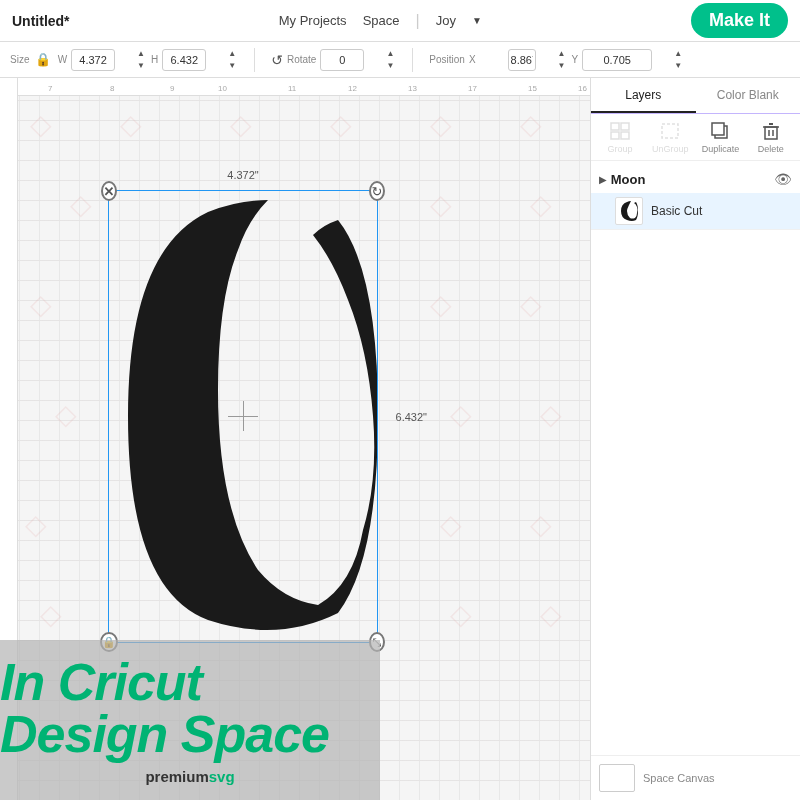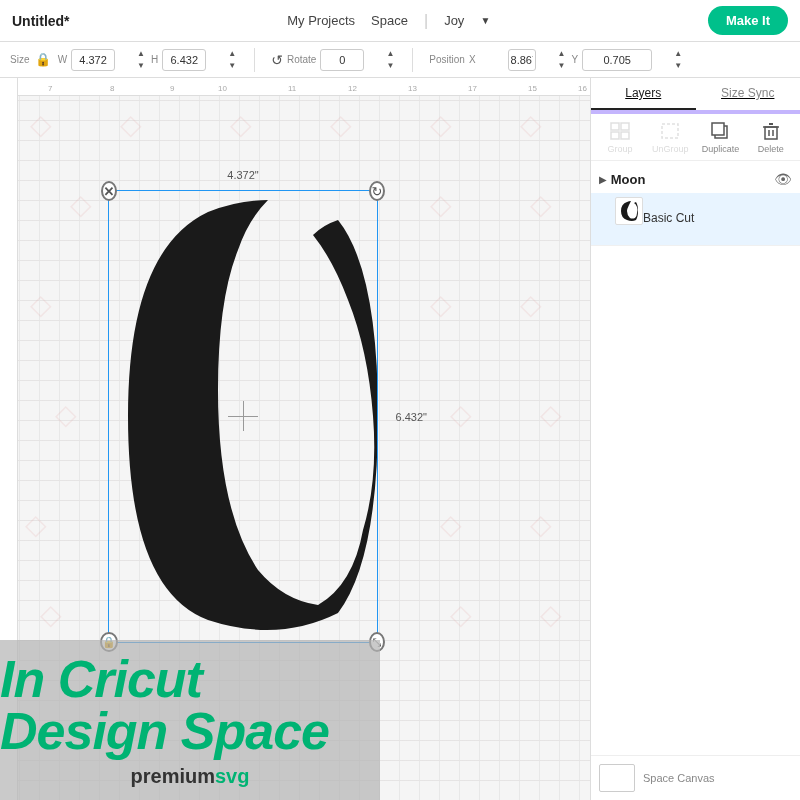--- a/index.html
+++ b/index.html
@@ -14,21 +14,21 @@
     #topbar-left { display: flex; align-items: center; gap: 8px; }
     #topbar-title { font-size: 14px; font-weight: 600; color: #222; }
     #topbar-center { display: flex; align-items: center; gap: 16px; }
     #topbar-center a { font-size: 13px; color: #444; text-decoration: none; }
     #topbar-center .save-btn { font-size: 13px; color: #444; }
     #topbar-center .divider { color: #ccc; }
     #topbar-right { display: flex; align-items: center; gap: 8px; }
     #user-name { font-size: 13px; color: #444; }
     #make-it-btn {
       background: #00c08b; color: #fff; border: none; border-radius: 20px;
-      padding: 7px 18px; font-size: 13px; font-weight: 600; cursor: pointer;
+      padding: 7px 18px; font-size: 18px; font-weight: 600; cursor: pointer;
     }
     .chevron-down { font-size: 10px; color: #444; }
 
     
     #toolbar {
       display: flex; align-items: center;
       background: #fff; height: 36px; padding: 0 10px; gap: 16px;
       border-bottom: 1px solid #ddd; position: relative; z-index: 10;
     }
     .toolbar-group { display: flex; align-items: center; gap: 4px; }
@@ -144,21 +144,21 @@
       position: absolute; left: 108px; top: 112px; width: 270px; height: 453px;
       z-index: 8;
     }
 
     
     #right-panel {
       width: 210px; background: #fff; border-left: 1px solid #ddd;
       display: flex; flex-direction: column;
     }
     #panel-tabs {
-      display: flex; border-bottom: 4px solid #c4b5fd; height: 36px; text-decoration: underline;
+      display: flex; border-bottom: 1px solid #c4b5fd; height: 36px;
     }
     .panel-tab {
       flex: 1; display: flex; align-items: center; justify-content: center;
       font-size: 12px; color: #888; cursor: pointer; border-bottom: 2px solid transparent;
     }
     .panel-tab.active { color: #222; border-bottom: 2px solid #222; }
 
     #panel-actions {
       display: flex; align-items: center; justify-content: space-around;
       padding: 6px 4px; border-bottom: 1px solid #eee;
@@ -178,21 +178,21 @@
     .layer-group {
       border-bottom: 1px solid #f0f0f0;
     }
     .layer-group-header {
       display: flex; align-items: center; padding: 6px 8px; gap: 4px; cursor: pointer;
     }
     .layer-group-arrow { font-size: 10px; color: #555; }
     .layer-group-name { font-size: 13px; font-weight: 600; color: #222; flex: 1; }
     .layer-group-eye { font-size: 14px; color: #666; cursor: pointer; }
     .layer-item {
-      display: flex; align-items: flex-end; padding: 4px 8px 20px 24px; cursor: pointer;
+      display: flex; align-items: center; padding: 4px 8px 4px 24px; gap: 8px; cursor: pointer;
       background: #e8f4ff;
     }
     .layer-thumb {
       width: 28px; height: 28px; border: 1px solid #ddd; background: #fff;
       display: flex; align-items: center; justify-content: center; border-radius: 2px;
     }
     .layer-item-name { font-size: 12px; color: #333; }
 
     
     #panel-bottom {
@@ -216,21 +216,21 @@
     #watermark-text {
       position: relative; z-index: 51;
       font-size: 52px; font-weight: 900; color: #00b373;
       font-style: italic;
       text-shadow: none;
       letter-spacing: -1px;
       line-height: 1;
     }
     #watermark-subtext {
       position: relative; z-index: 51; margin-top: 8px;
-      font-size: 20px; color: #555; font-weight: 500;
+      font-size: 15px; color: #555; font-weight: 500;
     }
     #watermark-subtext span.premium { font-weight: 700; color: #333; }
     #watermark-subtext span.svg { font-weight: 700; color: #00b373; }
 
     
     .ruler-num {
       position: absolute; font-size: 8px; color: #aaa; bottom: 2px;
     }
   </style>
 </head>
@@ -401,21 +401,21 @@
     </div>
   </div>
 
   <div id="right-panel">
 
     <div id="panel-tabs">
       <div class="panel-tab active">
         <span>Layers</span>
       </div>
       <div class="panel-tab">
-        <span>Size Sync</span>
+        <span>Color Blank</span>
       </div>
     </div>
 
     <div id="panel-actions">
       <div class="panel-action disabled">
         <div class="panel-action-icon">
           <svg width="20" height="18" viewBox="0 0 20 18">
             <rect x="1" y="1" width="8" height="7" fill="none" stroke="#999" stroke-width="1.5"></rect>
             <rect x="11" y="1" width="8" height="7" fill="none" stroke="#999" stroke-width="1.5"></rect>
             <rect x="1" y="10" width="8" height="7" fill="none" stroke="#999" stroke-width="1.5"></rect>

